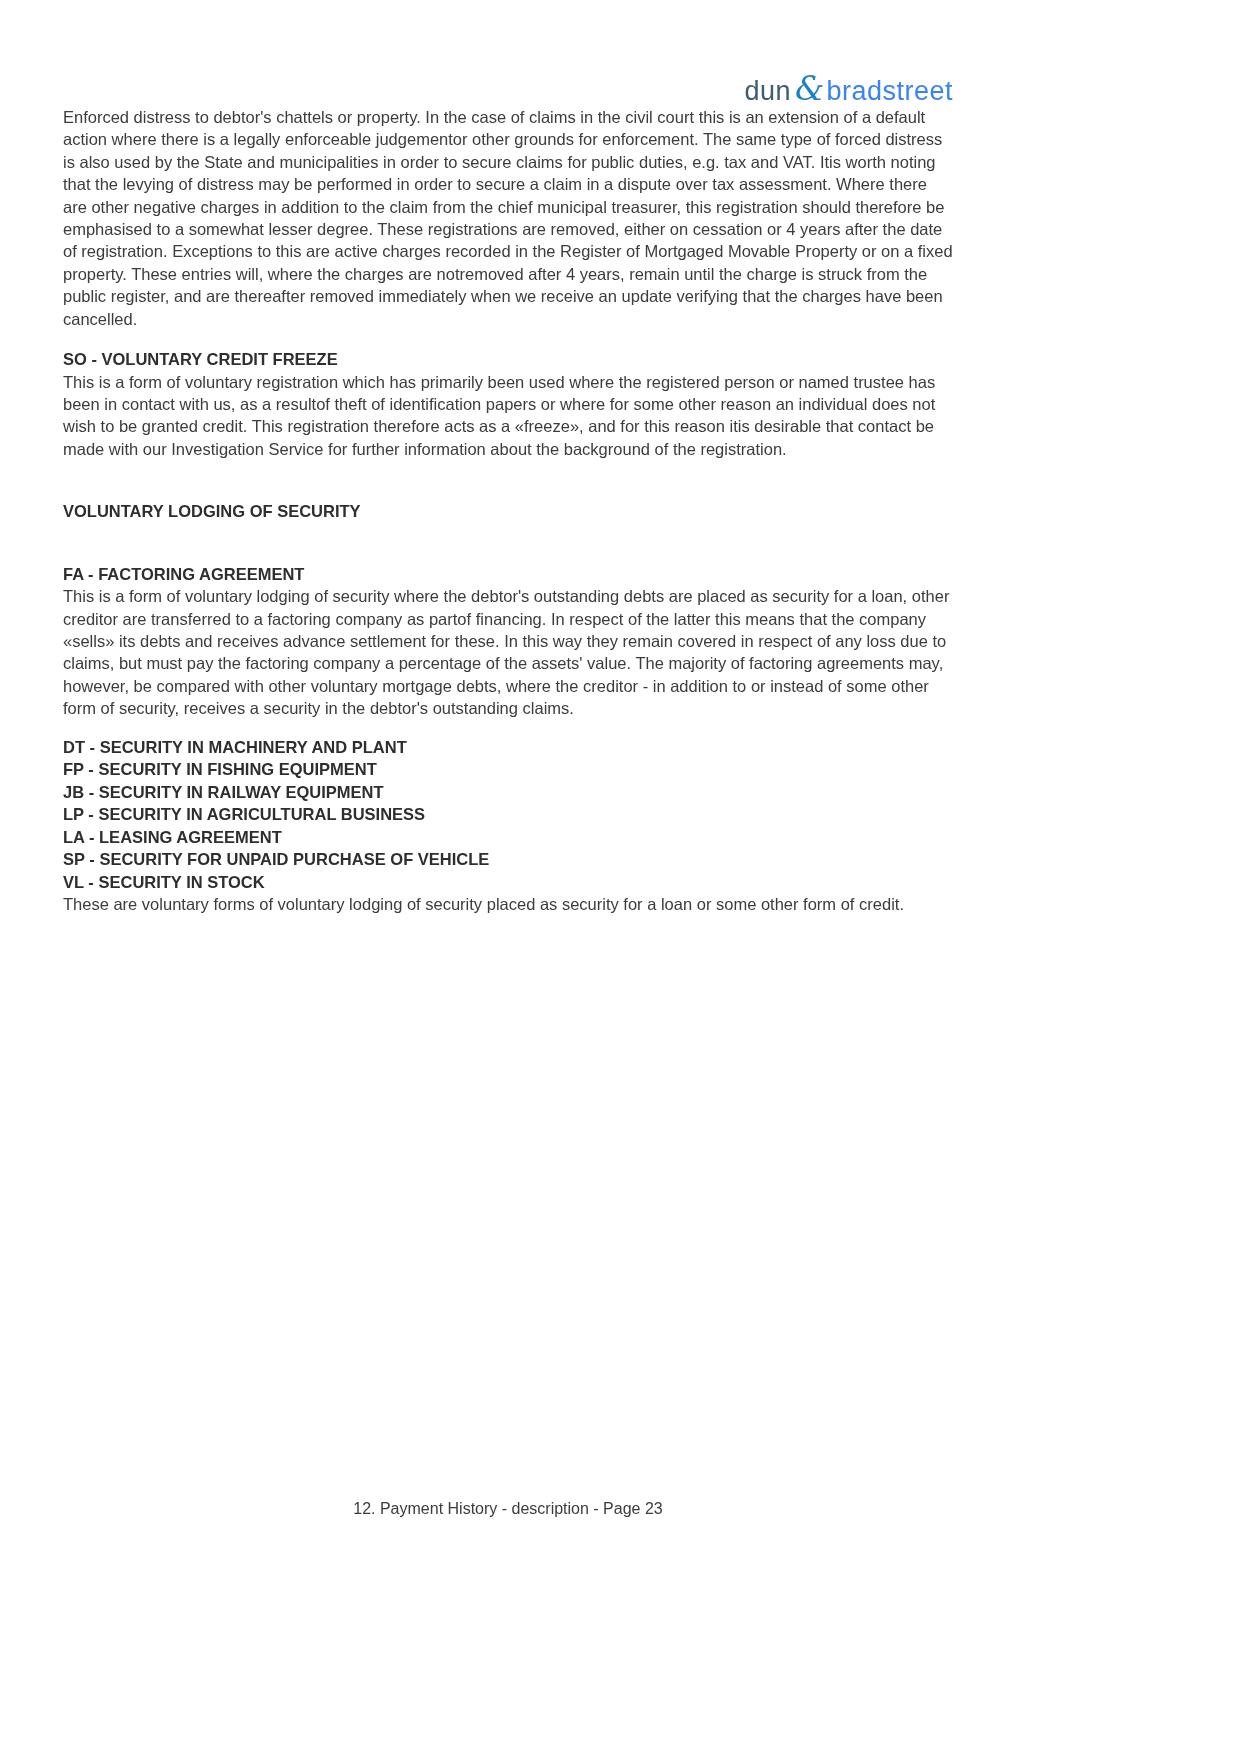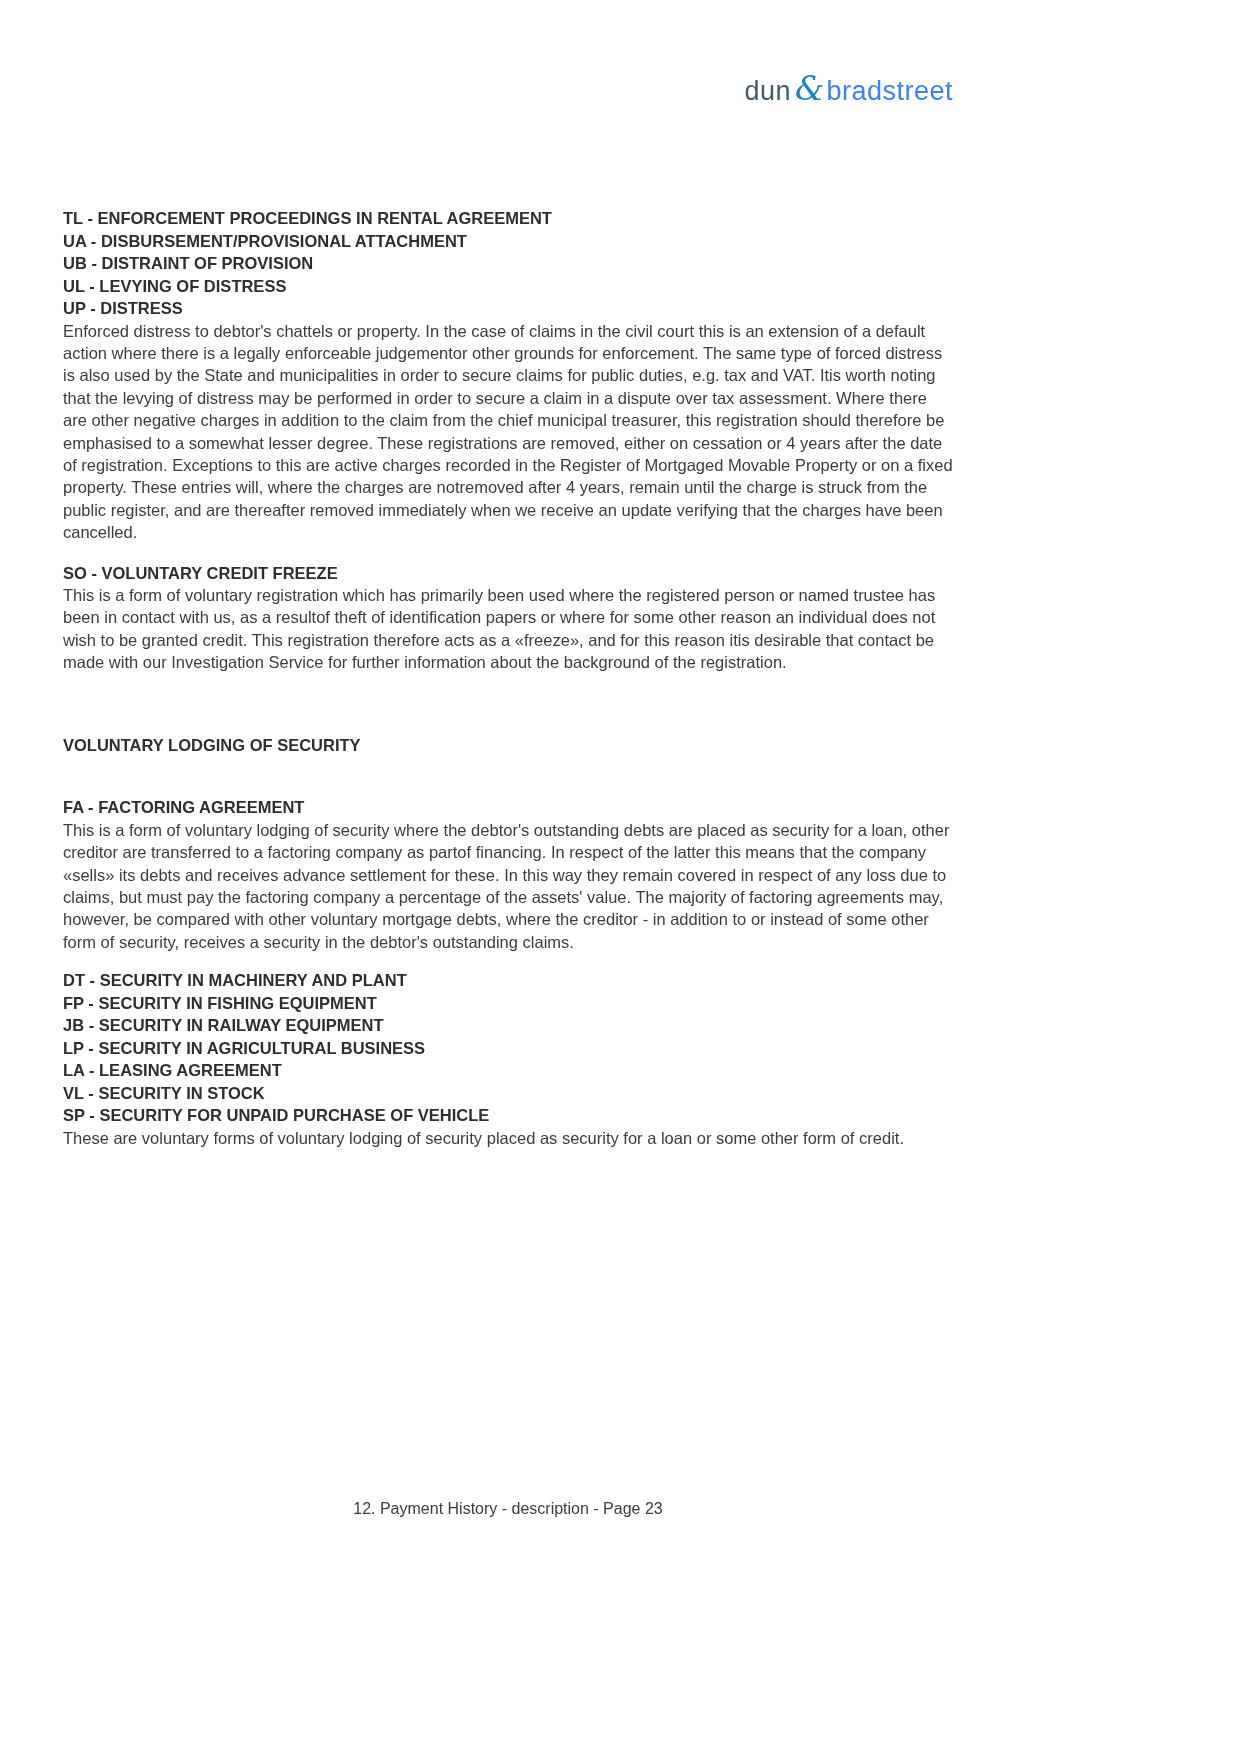--- a/index.html
+++ b/index.html
@@ -58,21 +58,21 @@
   .heading-group-1 {
     margin-top: 101px;
   }
   .body-paragraph {
     font-size: 16.5px;
     line-height: 22.4px;
     margin: 0;
     color: #3c3c3c;
   }
   .mt-small { margin-top: 18px; }
-  .mt-large { margin-top: 60px; }
+  .mt-large { margin-top: 40px; }
   .mt-medium { margin-top: 40px; }
   .mt-group { margin-top: 16px; }
   .page-footer {
     position: absolute;
     left: 63px;
     top: 1500px;
     width: 890px;
     text-align: center;
     font-size: 16px;
     color: #3c3c3c;
@@ -81,45 +81,38 @@
 </head>
 <body>
 
 <div class="page">
   <div class="content">
 
     <header class="logo">
       <span class="logo-dun">dun</span><span class="logo-amp">&amp;</span><span class="logo-bradstreet">bradstreet</span>
     </header>
 
-    <div class="heading-group-1">
-      <h3 class="code-heading">TL - ENFORCEMENT PROCEEDINGS IN RENTAL AGREEMENT</h3>
-      <h3 class="code-heading">UA - DISBURSEMENT/PROVISIONAL ATTACHMENT</h3>
-      <h3 class="code-heading">UB - DISTRAINT OF PROVISION</h3>
-      <h3 class="code-heading">UL - LEVYING OF DISTRESS</h3>
-      <h3 class="code-heading">UP - DISTRESS</h3>
-    </div>
     <p class="body-paragraph">Enforced distress to debtor's chattels or property. In the case of claims in the civil court this is an extension of a default action where there is a legally enforceable judgementor other grounds for enforcement. The same type of forced distress is also used by the State and municipalities in order to secure claims for public duties, e.g. tax and VAT. Itis worth noting that the levying of distress may be performed in order to secure a claim in a dispute over tax assessment. Where there are other negative charges in addition to the claim from the chief municipal treasurer, this registration should therefore be emphasised to a somewhat lesser degree. These registrations are removed, either on cessation or 4 years after the date of registration. Exceptions to this are active charges recorded in the Register of Mortgaged Movable Property or on a fixed property. These entries will, where the charges are notremoved after 4 years, remain until the charge is struck from the public register, and are thereafter removed immediately when we receive an update verifying that the charges have been cancelled.</p>
 
     <h3 class="sub-heading mt-small">SO - VOLUNTARY CREDIT FREEZE</h3>
     <p class="body-paragraph">This is a form of voluntary registration which has primarily been used where the registered person or named trustee has been in contact with us, as a resultof theft of identification papers or where for some other reason an individual does not wish to be granted credit. This registration therefore acts as a «freeze», and for this reason itis desirable that contact be made with our Investigation Service for further information about the background of the registration.</p>
 
     <h3 class="section-title mt-large">VOLUNTARY LODGING OF SECURITY</h3>
 
     <h3 class="sub-heading mt-medium">FA - FACTORING AGREEMENT</h3>
     <p class="body-paragraph">This is a form of voluntary lodging of security where the debtor's outstanding debts are placed as security for a loan, other creditor are transferred to a factoring company as partof financing. In respect of the latter this means that the company «sells» its debts and receives advance settlement for these. In this way they remain covered in respect of any loss due to claims, but must pay the factoring company a percentage of the assets' value. The majority of factoring agreements may, however, be compared with other voluntary mortgage debts, where the creditor - in addition to or instead of some other form of security, receives a security in the debtor's outstanding claims.</p>
 
     <div class="mt-group">
       <h3 class="code-heading">DT - SECURITY IN MACHINERY AND PLANT</h3>
       <h3 class="code-heading">FP - SECURITY IN FISHING EQUIPMENT</h3>
       <h3 class="code-heading">JB - SECURITY IN RAILWAY EQUIPMENT</h3>
       <h3 class="code-heading">LP - SECURITY IN AGRICULTURAL BUSINESS</h3>
       <h3 class="code-heading">LA - LEASING AGREEMENT</h3>
+      <h3 class="code-heading">SP - SECURITY FOR UNPAID PURCHASE OF VEHICLE</h3>
       <h3 class="code-heading">VL - SECURITY IN STOCK</h3>
-      <h3 class="code-heading">SP - SECURITY FOR UNPAID PURCHASE OF VEHICLE</h3>
     </div>
     <p class="body-paragraph">These are voluntary forms of voluntary lodging of security placed as security for a loan or some other form of credit.</p>
 
   </div>
 
   <footer class="page-footer">
     <span>12. Payment History - description - Page 23</span>
   </footer>
 </div>
 

